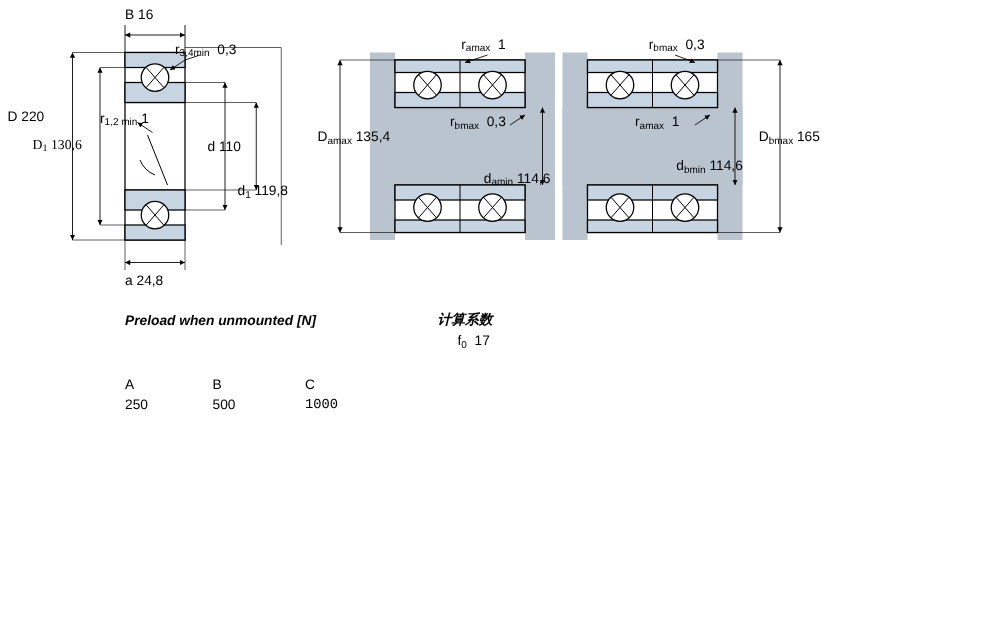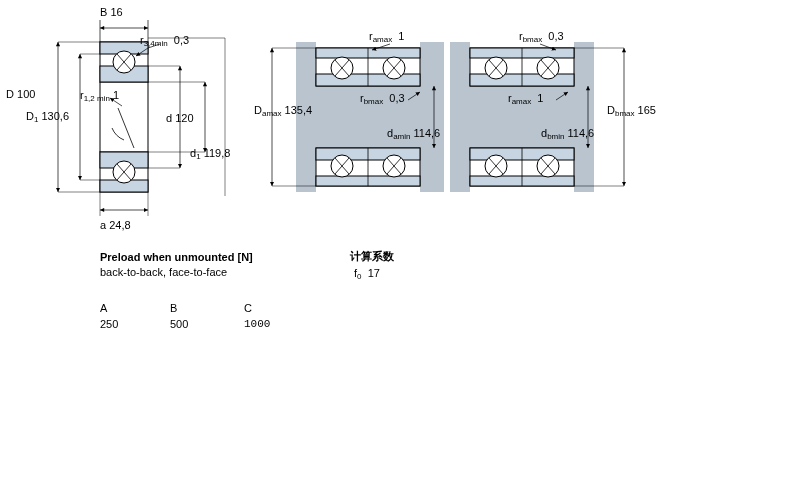--- a/index.html
+++ b/index.html
@@ -11,35 +11,36 @@
     width: 800px;
     height: 500px;
     font-family: "Liberation Sans", sans-serif;
     color: #000000;
     position: relative;
     overflow: hidden;
   }
   .stage {
     position: absolute;
     left: 0; top: 0;
-    width: 800px; height: 352px;
+    width: 800px; height: 352px; text-align: right;
   }
   .lbl {
     position: absolute;
     font-size: 11px;
     line-height: 13px;
     white-space: nowrap;
     color: #000;
   }
   .lbl .sub {
     font-size: 8px;
     vertical-align: -2px;
   }
   .bold {
     font-weight: bold;
+    font-style: italic;
   }
   svg {
     position: absolute;
     left: 0; top: 0;
     width: 800px;
     height: 500px;
     overflow: visible;
   }
   .txt-block {
     position: absolute;
@@ -221,33 +222,33 @@
 
   <div class="lbl" style="left:100px; top:6px;">
     <span>B</span>&nbsp;<span>16</span>
   </div>
 
   <div class="lbl" style="left:140px; top:34px;">
     <span>r</span><span class="sub">3,4min</span>&nbsp;&nbsp;<span>0,3</span>
   </div>
 
   <div class="lbl" style="left:6px; top:88px;">
-    <span>D</span>&nbsp;<span>100</span>
-  </div>
-
-  <div class="lbl" style="left:26px; top:110px;">
+    <span>D</span>&nbsp;<span>220</span>
+  </div>
+
+  <div class="lbl" style="left:26px; top:110px;font-family:Liberation Serif, serif;">
     <span>D</span><span class="sub">1</span>&nbsp;<span>130,6</span>
   </div>
 
   <div class="lbl" style="left:80px; top:89px;">
     <span>r</span><span class="sub">1,2 min</span>&nbsp;<span>1</span>
   </div>
 
   <div class="lbl" style="left:166px; top:112px;">
-    <span>d</span>&nbsp;<span>120</span>
+    <span>d</span>&nbsp;<span>110</span>
   </div>
 
   <div class="lbl" style="left:190px; top:147px;">
     <span>d</span><span class="sub">1</span>&nbsp;<span>119,8</span>
   </div>
 
   <div class="lbl" style="left:100px; top:219px;">
     <span>a</span>&nbsp;<span>24,8</span>
   </div>
 
@@ -268,39 +269,38 @@
   </div>
 
   <div class="lbl" style="left:508px; top:92px;">
     <span>r</span><span class="sub">amax</span>&nbsp;&nbsp;<span>1</span>
   </div>
 
   <div class="lbl" style="left:607px; top:104px;">
     <span>D</span><span class="sub">bmax</span>&nbsp;<span>165</span>
   </div>
 
-  <div class="lbl" style="left:387px; top:127px;">
+  <div class="lbl" style="left:387px; top:137px;">
     <span>d</span><span class="sub">amin</span>&nbsp;<span>114,6</span>
   </div>
 
   <div class="lbl" style="left:541px; top:127px;">
     <span>d</span><span class="sub">bmin</span>&nbsp;<span>114,6</span>
   </div>
 
   <div class="txt-block" style="left:100px; top:250px;">
     <div class="bold">Preload when unmounted [N]</div>
-    <div>back-to-back, face-to-face</div>
   </div>
 
   <div class="lbl" style="left:100px; top:302px;">A</div>
   <div class="lbl" style="left:170px; top:302px;">B</div>
   <div class="lbl" style="left:244px; top:302px;">C</div>
 
   <div class="lbl" style="left:100px; top:318px;">250</div>
   <div class="lbl" style="left:170px; top:318px;">500</div>
   <div class="lbl" style="left:244px; top:318px;font-family:Liberation Mono, monospace;">1000</div>
 
   <div class="lbl bold" style="left:350px; top:250px;">计算系数</div>
-  <div class="lbl" style="left:354px; top:267px;">
+  <div class="lbl" style="left:366px; top:267px;">
     <span>f</span><span class="sub">0</span>&nbsp;&nbsp;<span>17</span>
   </div>
 
 </div>
 
 </body></html>

